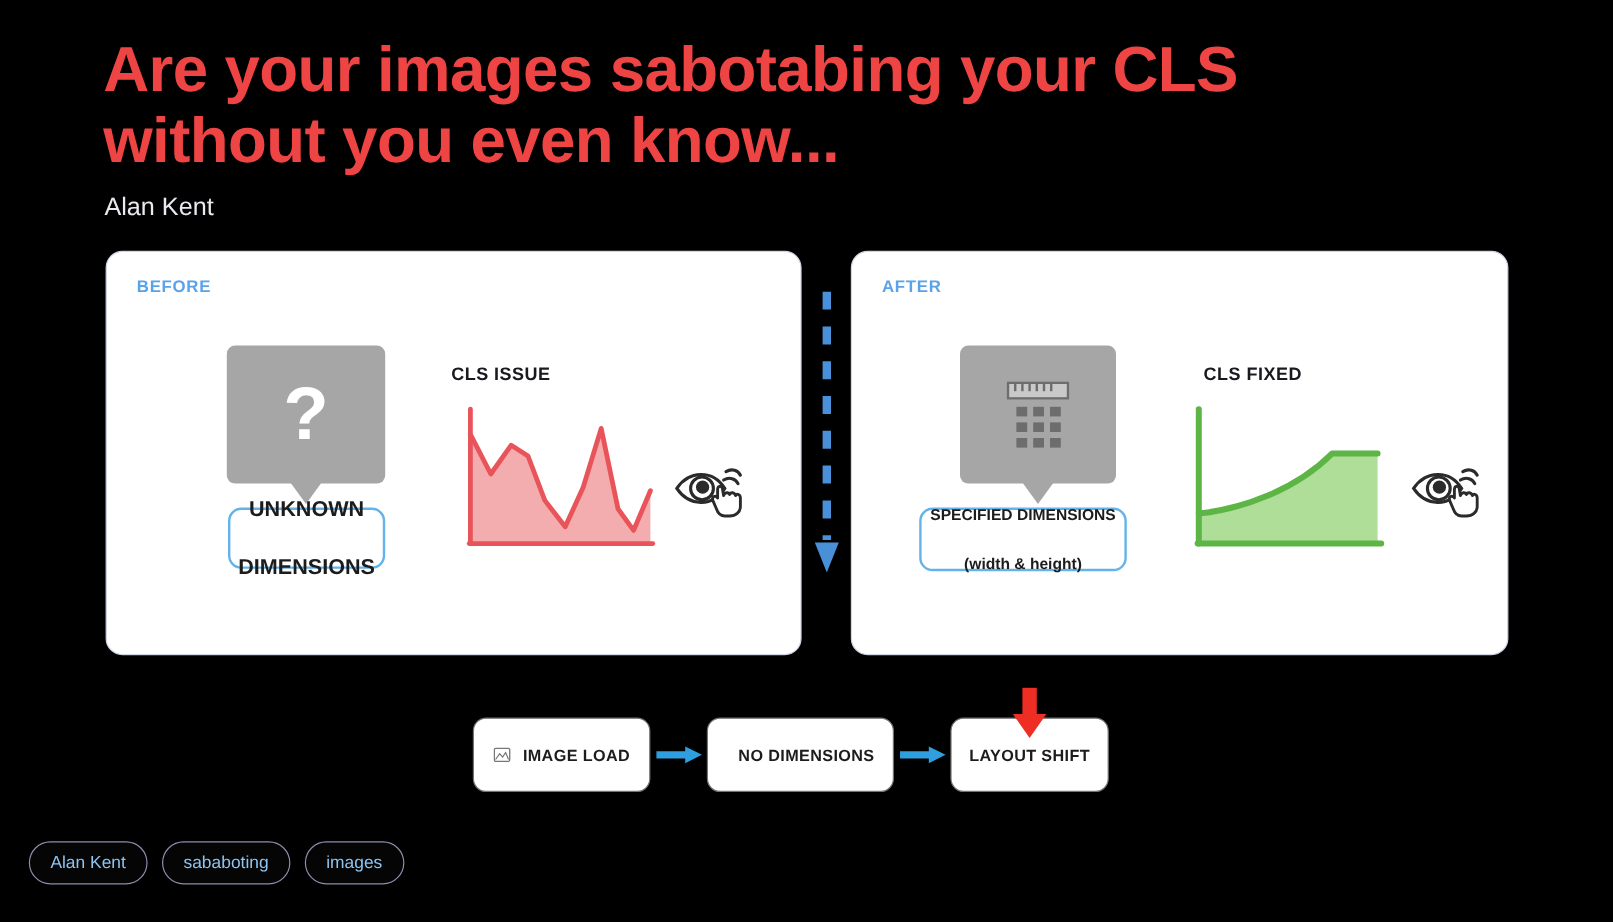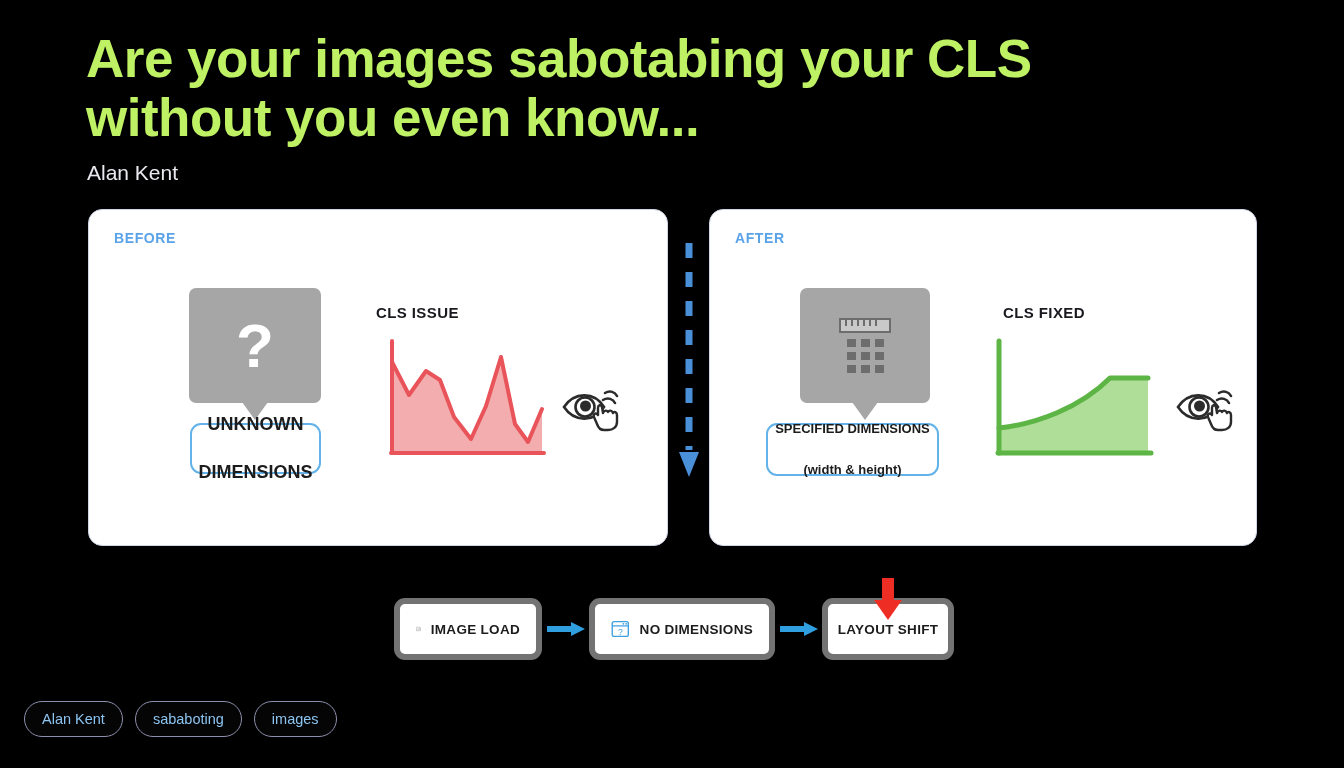--- a/index.html
+++ b/index.html
@@ -13,21 +13,21 @@
       linear-gradient(125deg, #000000 0%, #07050f 18%, #171233 42%, #2a2258 66%, #413striped 70%, #4a3d8c 100%);
     background-color:#000;
     position:relative;
     overflow:hidden;
   }
   .slide { position:absolute; inset:0; }
 
   
   .title {
     position:absolute; left:86px; top:30px; width:1130px;
-    color:#bef264; font-size:53px; line-height:1.11; font-weight:bold;
+    color:#ef4444; font-size:53px; line-height:1.11; font-weight:bold;
     letter-spacing:-0.5px;
   }
   .byline {
     position:absolute; left:87px; top:161px;
     color:#e9e9ef; font-size:21px; font-weight:normal;
   }
 
   
   .card {
     position:absolute; top:209px; height:337px;
@@ -93,27 +93,27 @@
   .eye-icon { position:absolute; }
   #before-eye { left:472px; top:170px; }
   #after-eye  { left:465px; top:170px; }
 
   
   #connector { position:absolute; left:678px; top:243px; }
 
   
   .flow { position:absolute; left:394px; top:598px; display:flex; align-items:center; }
   .flow-box {
-    background:#ffffff; border-radius:11px; border:6px solid #737373;
+    background:#ffffff; border-radius:11px; border:1px solid #737373;
     height:62px; display:flex; align-items:center; justify-content:center;
     gap:10px; padding:0 16px; position:relative;
     box-shadow:0 2px 7px rgba(0,0,0,0.3);
   }
   #flow-image-load { width:148px; }
-  #flow-no-dims    { width:186px; }
+  #flow-no-dims    { width:156px; }
   #flow-layout-shift { width:132px; }
   .flow-label { color:#1c1c1c; font-size:13.5px; font-weight:bold; letter-spacing:0.3px; white-space:nowrap; }
   .flow-arrow { width:47px; display:flex; align-items:center; justify-content:center; }
 
   .red-arrow { position:absolute; left:50%; transform:translateX(-50%); top:-26px; }
 
   
   .tags { position:absolute; left:24px; top:701px; display:flex; gap:12px; }
   .tag {
     border:1px solid #8d8fae; border-radius:999px;

